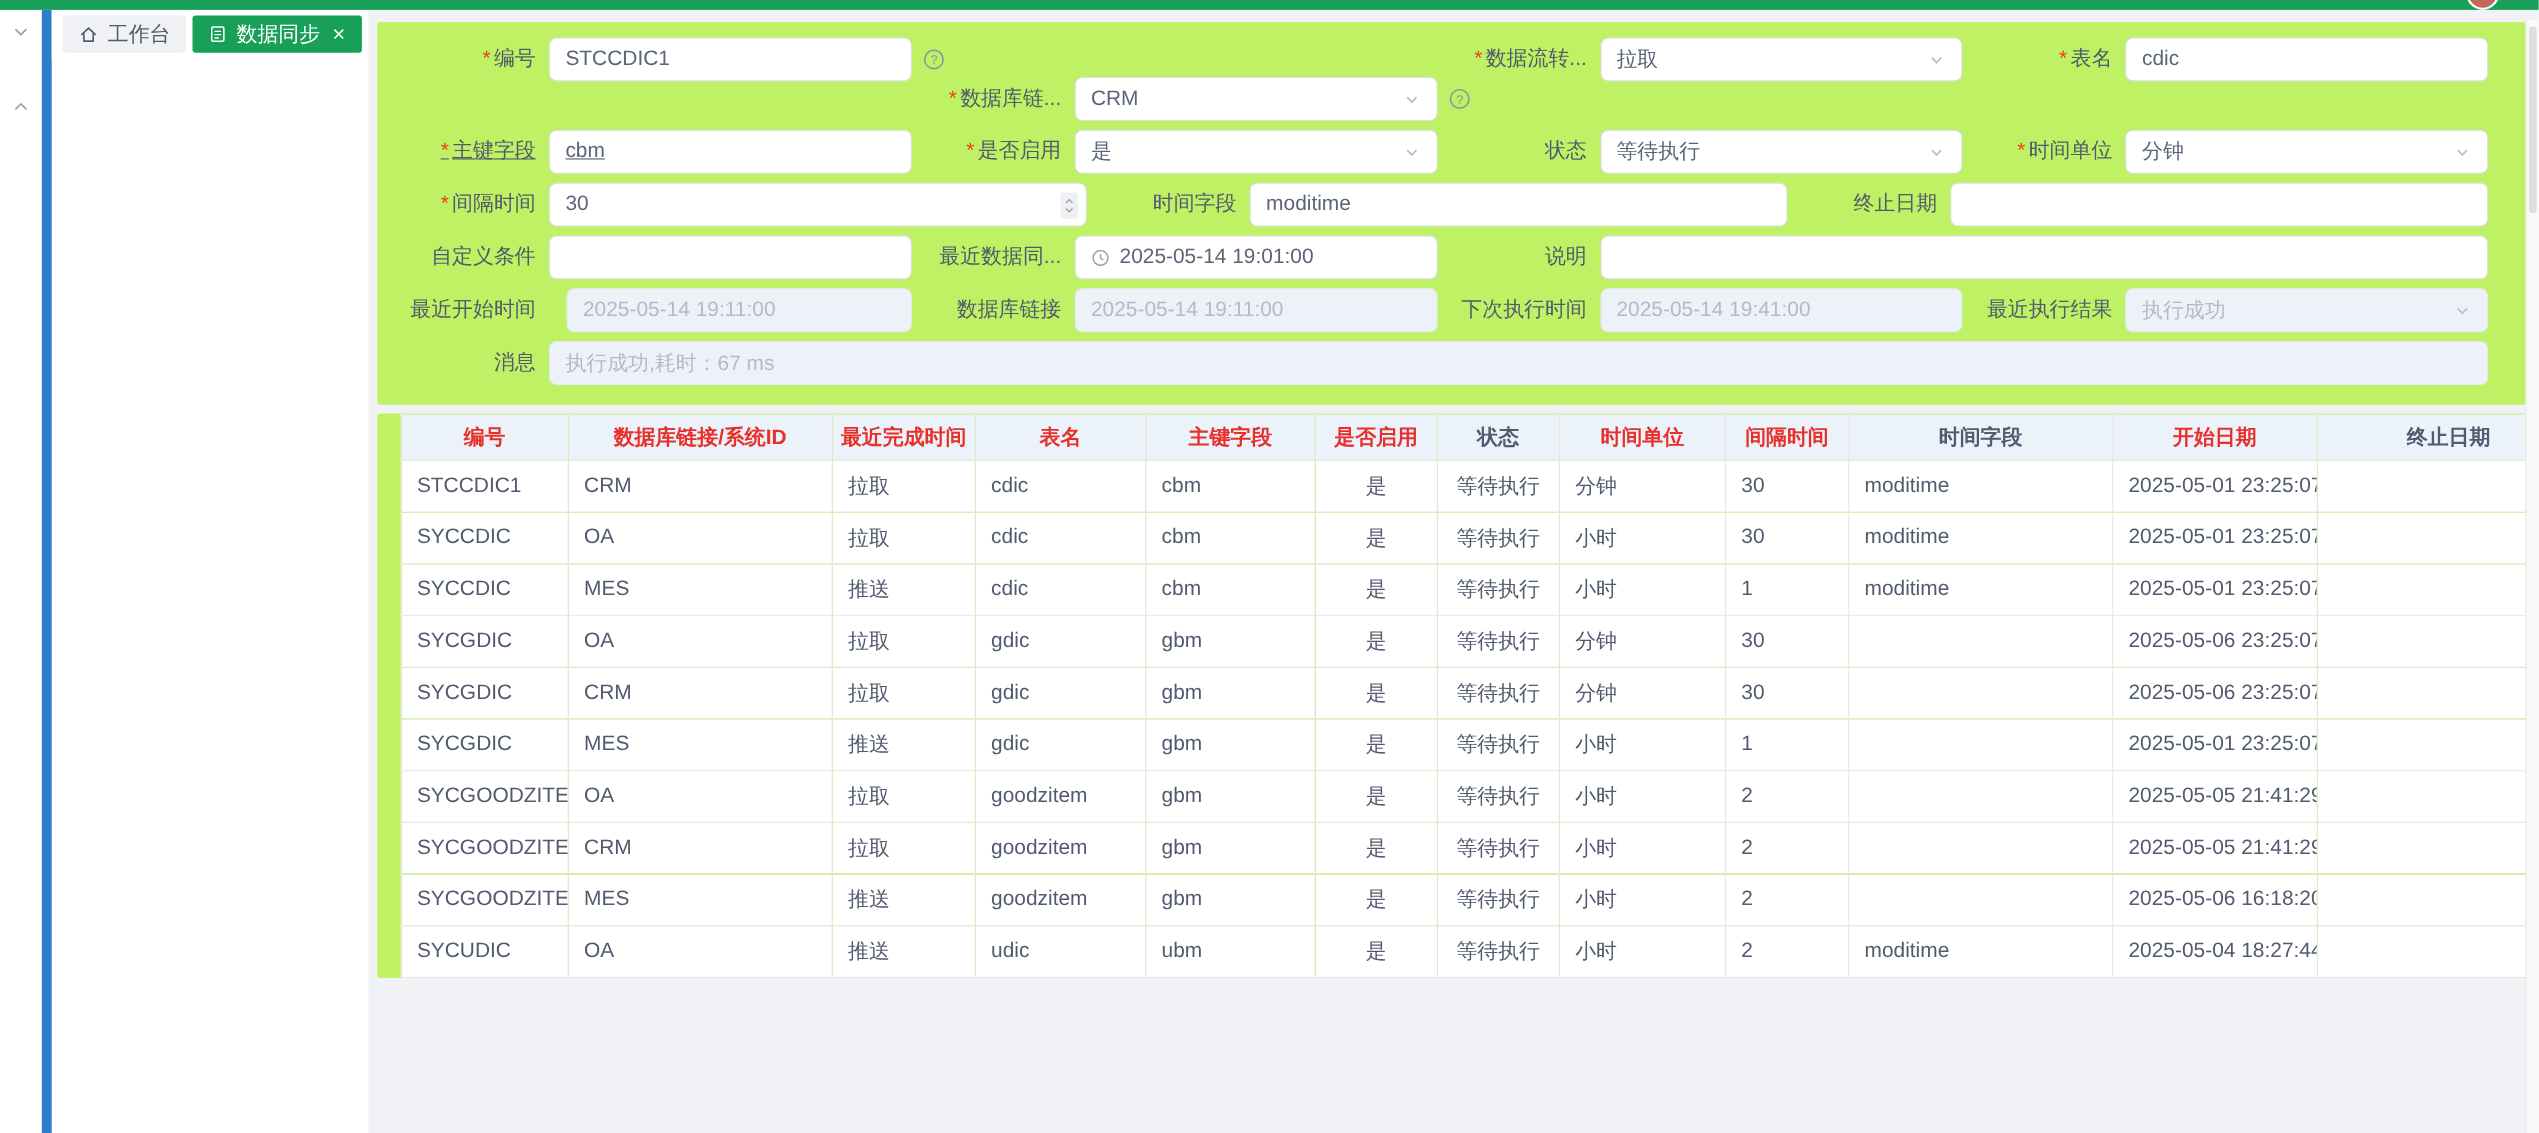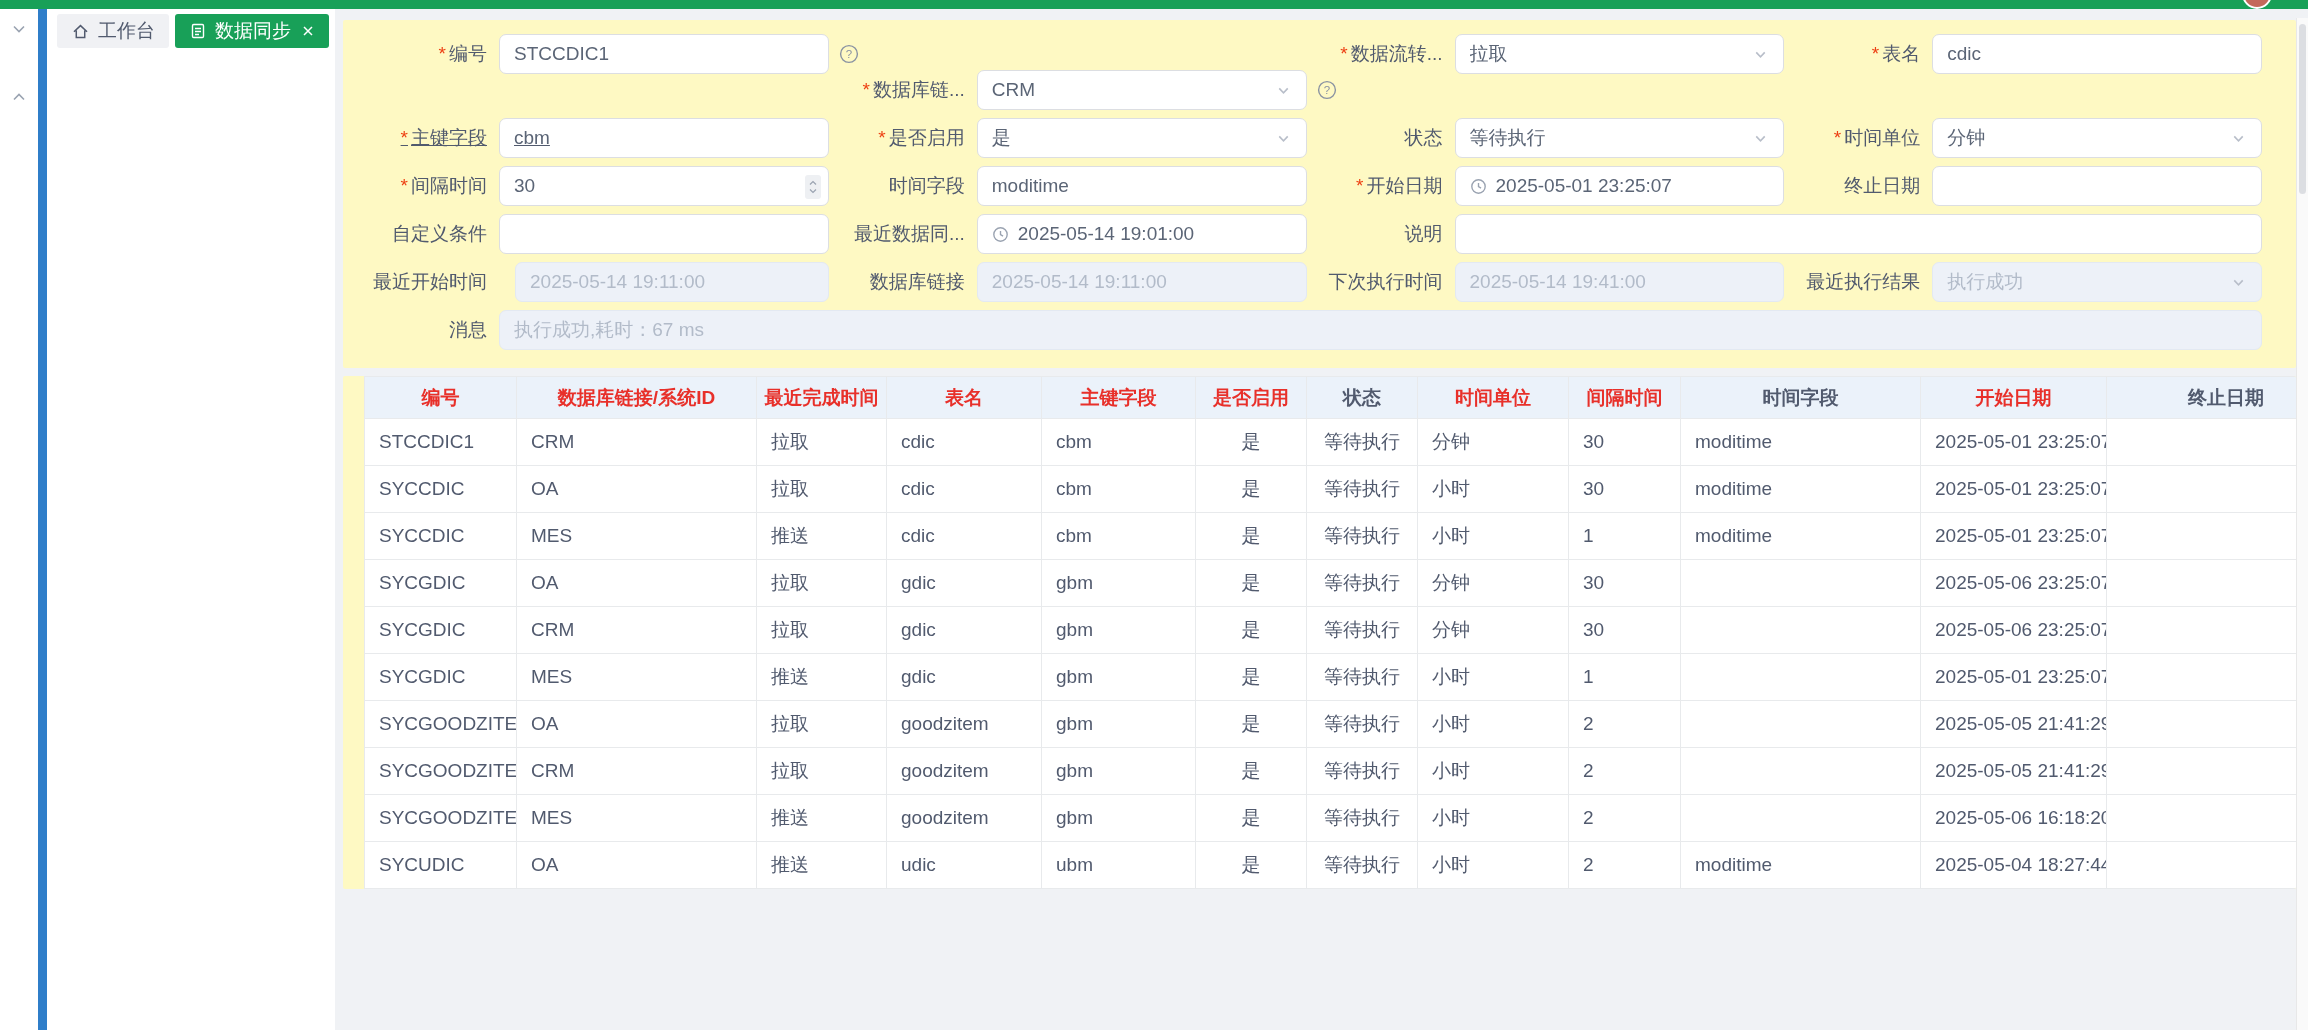--- a/index.html
+++ b/index.html
@@ -19,21 +19,21 @@
   .main{flex:1;min-width:0;display:flex;flex-direction:row}
   
   .tabbar{height:44px;background:#fff;display:flex;align-items:center;padding-left:10px;flex:0 0 44px}
   .tab{height:34px;display:inline-flex;align-items:center;padding:0 14px;border-radius:3px;
     margin-right:6px;font-size:19px;color:#515a6e;background:#f0f1f4;cursor:pointer;white-space:nowrap}
   .tab .ticon{display:flex;align-items:center;margin-right:8px}
   .tab.active{background:#18a058;color:#fff}
   .tab .close{display:flex;align-items:center;margin-left:10px}
   
   .content{flex:1;background:#f0f2f5;padding:11px 12px 0 8px;overflow:hidden}
-  .card{background:#fef9c3;border-radius:2px}
+  .card{background:#bef264;border-radius:2px}
   .formcard{padding:14px 34px 10px 8px;margin-bottom:8px}
   .frow{display:flex;margin-bottom:8px}
   .slot{display:flex;min-width:0}
   .flabel{flex:0 0 148px;width:148px;text-align:right;padding-right:12px;line-height:40px;
     font-size:19px;color:#515a6e;white-space:nowrap;overflow:hidden}
   .star{color:#ed4014;margin-right:3px}
   .ctl{flex:1;position:relative;min-width:0}
   .ibox{height:40px;border:1px solid #dcdee2;border-radius:7px;background:#fff;display:flex;
     align-items:center;padding:0 14px;font-size:19px;color:#5b6576;position:relative;overflow:hidden}
   .ibox .val{flex:1;white-space:nowrap;overflow:hidden}
@@ -231,34 +231,20 @@
             </div>
             <div class="slot" style="flex: 1 1 0%;">
               <label class="flabel">时间字段</label>
               <div class="ctl">
                 <div class="ibox">
                   <span class="val">moditime</span>
                 </div>
               </div>
             </div>
             <div class="slot" style="flex: 1 1 0%;">
-              <label class="flabel"><span class="star">*</span>开始日期</label>
-              <div class="ctl">
-                <div class="ibox">
-                  <div class="icn lead">
-                    <svg width="17" height="17" viewBox="0 0 16 16">
-                      <circle cx="8" cy="8" r="6.3" fill="none" stroke="#9aa3b1" stroke-width="1.3"></circle>
-                      <polyline points="8,4.6 8,8.2 10.4,9.6" fill="none" stroke="#9aa3b1" stroke-width="1.3"></polyline>
-                    </svg>
-                  </div>
-                  <span class="val">2025-05-01 23:25:07</span>
-                </div>
-              </div>
-            </div>
-            <div class="slot" style="flex: 1 1 0%;">
               <label class="flabel">终止日期</label>
               <div class="ctl">
                 <div class="ibox">
                   <span class="val"></span>
                 </div>
               </div>
             </div>
           </div>
           <div class="frow">
             <div class="slot" style="flex: 1 1 0%;">

